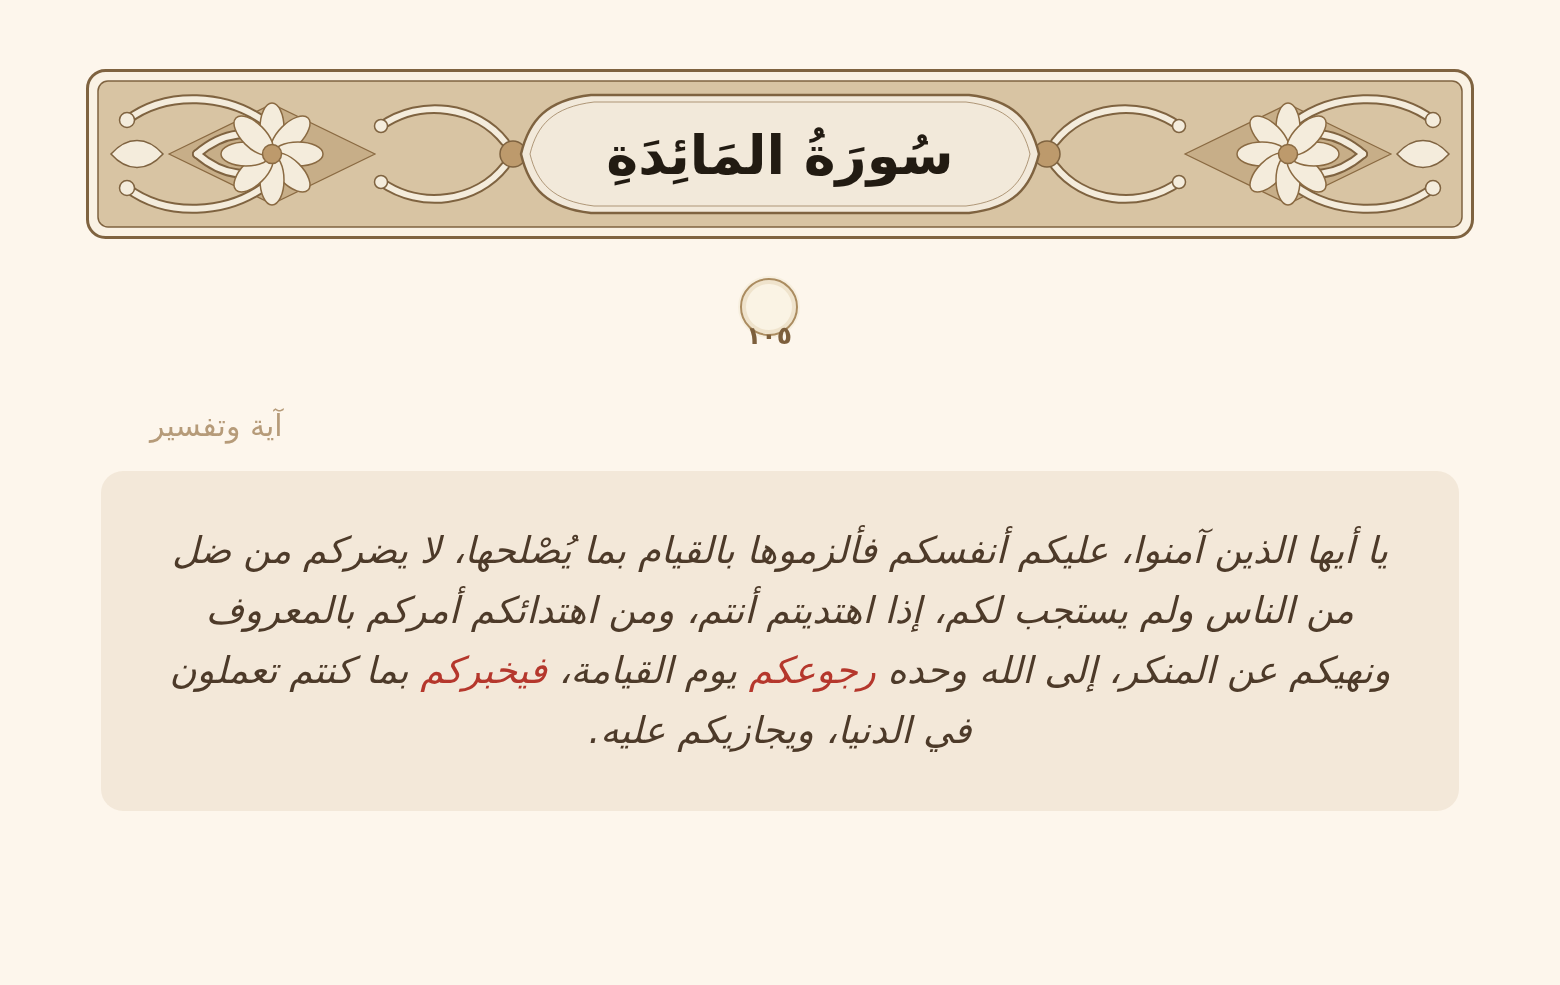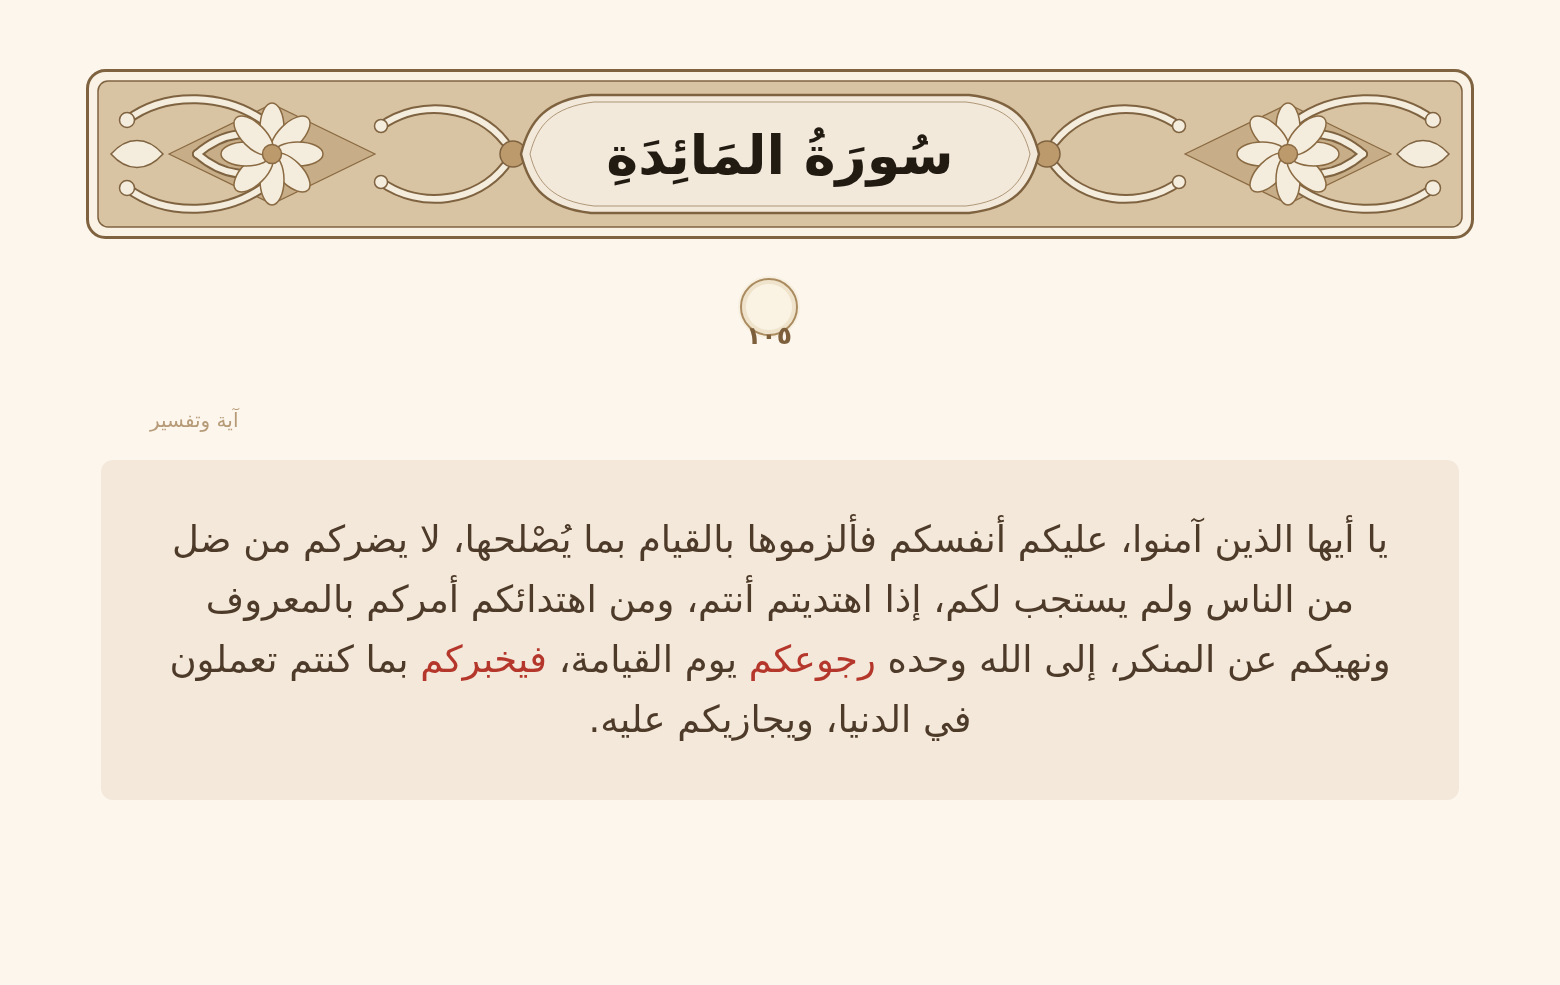--- a/index.html
+++ b/index.html
@@ -60,34 +60,35 @@
     vertical-align:middle;
     margin-inline-start:22px;
     position:relative;
     top:-4px;
   }
   .section-label{
     margin-top:44px;
     padding-left:150px;
     text-align:left;
     direction:rtl;
-    font-size:20px;
+    font-size:30px;
     color:var(--label-color);
   }
   .tafsir-box{
     width:1358px;
     margin:28px auto 0 auto;
     background:var(--box-bg);
-    border-radius:12px;
+    border-radius:22px;
     padding:50px 64px;
     direction:rtl;
     text-align:center;
     font-size:37px;
     line-height:1.62;
     color:var(--tafsir-ink);
+    font-style:italic;
   }
   .tafsir-box .hl{color:var(--accent-red);}
 </style>
 </head>
 <body>
 
 <div class="banner-wrap">
   <svg viewBox="0 0 1390 172" aria-hidden="false">
 
     <rect x="2.5" y="2.5" width="1385" height="167" rx="18" fill="#faf2e4" stroke="#7f6340" stroke-width="3"></rect>

